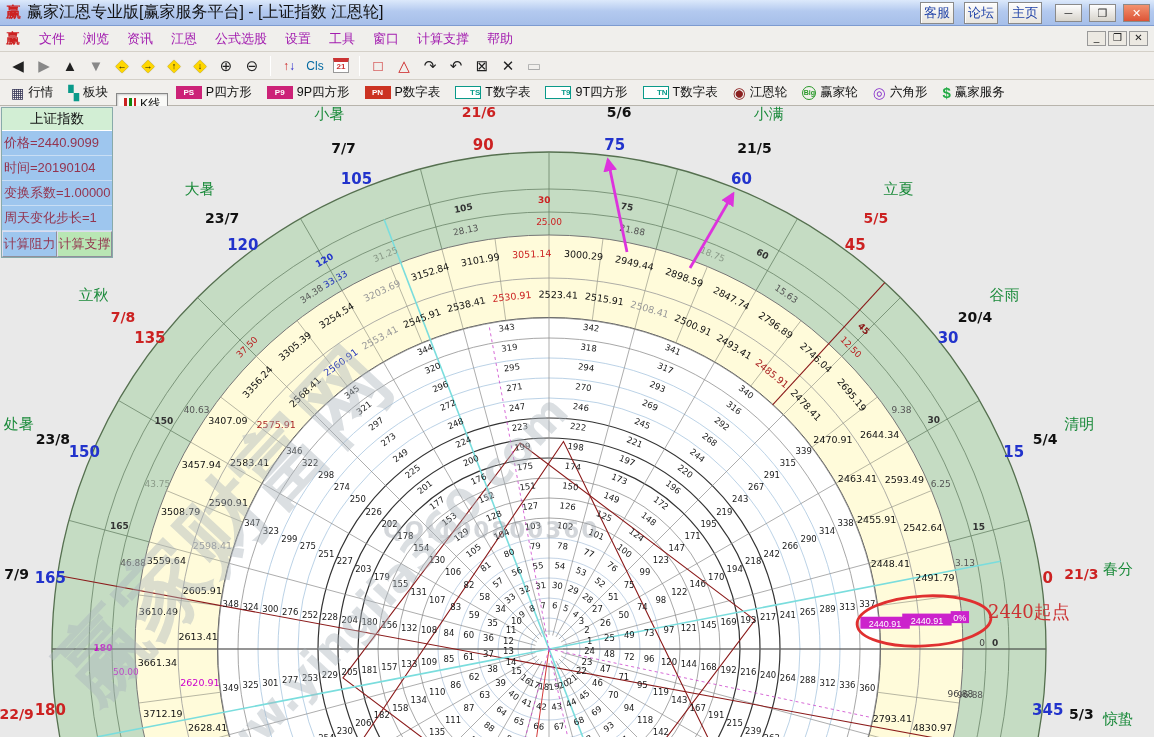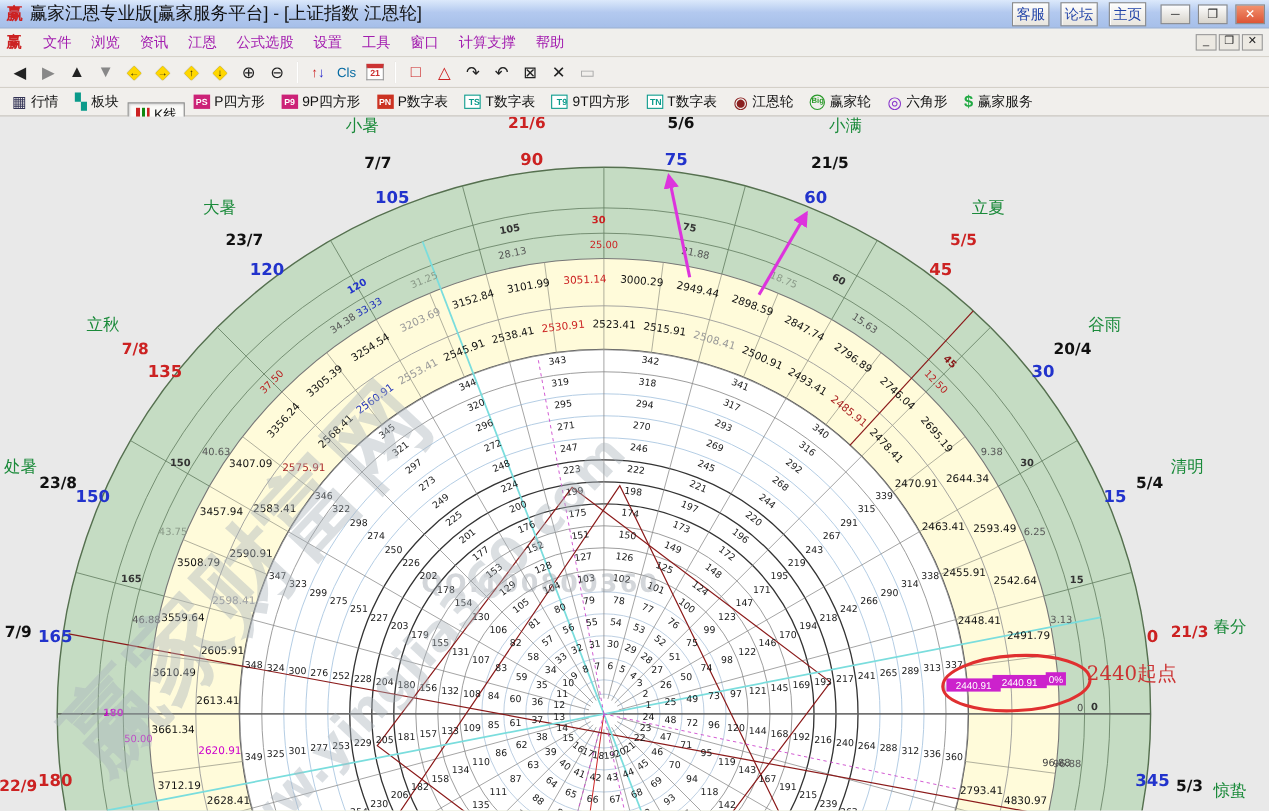--- a/index.html
+++ b/index.html
@@ -44,21 +44,21 @@
 
   .toolbar2 { height:26px; background:#f1efec; border-bottom:1px solid #b8b4ac;
     display:flex; align-items:center; padding:0 4px; gap:1px; }
   .tb2 { display:flex; align-items:center; gap:4px; padding:2px 6px; font-size:12.5px; color:#111;
     border:1px solid transparent; }
   .tb2.active { border:1px solid #888; background:#fafaf8; box-shadow:1px 1px 2px #ccc inset;margin-top:24px; }
   .ic-grid { color:#335; font-size:14px; }
   .ic-blocks { color:#0a9a8a; font-size:14px; }
   .ic-candles { width:13px; height:13px; display:inline-block;
     background:linear-gradient(90deg,transparent 1px,#c22 1px,#c22 4px,transparent 4px,transparent 6px,#181 6px,#181 9px,transparent 9px,transparent 11px,#c22 11px); }
-  .ic-box { width:15px; height:13px; font-size:8px; font-weight:bold; color:#fff; background:#cc2277;
+  .ic-box { width:26px; height:13px; font-size:8px; font-weight:bold; color:#fff; background:#cc2277;
     text-align:center; line-height:13px; display:inline-block; }
   .ic-box.red { background:#cc3322;text-align:center; }
   .ic-box.tbox { background:#fff; color:#0a9a8a; border:1px solid #0a9a8a; line-height:11px;text-align:right; }
   .ic-wheel { color:#8b2020; font-size:15px; }
   .ic-big { font-size:7px; font-weight:bold; color:#2a9a2a; border:1px solid #2a9a2a; border-radius:50%;
     width:14px; height:14px; display:inline-flex; align-items:center; justify-content:center; }
   .ic-hex { color:#8833cc; font-size:15px; }
   .ic-dollar { color:#22aa44; font-size:15px; font-weight:bold; }
 
   
@@ -750,13 +750,24 @@
         <text x="926.9331656060189" y="517.5830625328218" fill="#fff" font-size="9" text-anchor="middle">2440.91</text>
         <rect x="950.6402750123476" y="505.10876454755294" width="18.4" height="12" fill="#cc22cc"></rect>
         <text x="959.8402750123477" y="515.1087645475529" fill="#fff" font-size="9" text-anchor="middle">0%</text>
         <ellipse cx="0" cy="0" rx="67" ry="25" fill="none" stroke="#e03030" stroke-width="2.8" transform="translate(924,515) rotate(-3)"></ellipse>
         <line x1="627" y1="146" x2="608" y2="54" stroke="#dd33dd" stroke-width="2.8" marker-end="url(#arr)"></line>
         <line x1="690" y1="162" x2="733" y2="88" stroke="#dd33dd" stroke-width="2.8" marker-end="url(#arr)"></line>
         <text x="988" y="512" fill="#cc3333" font-size="18" font-family="&quot;DejaVu Serif&quot;,serif">2440起点</text>
       </g>
     </svg>
 
+  <div class="side-panel">
+    <div class="sp-head">上证指数</div>
+    <div class="sp-row">价格=2440.9099</div>
+    <div class="sp-row">时间=20190104</div>
+    <div class="sp-row">变换系数=1.00000</div>
+    <div class="sp-row">周天变化步长=1</div>
+    <div class="sp-btns">
+      <span class="sp-btn">计算阻力</span>
+      <span class="sp-btn green">计算支撑</span>
+    </div>
+  </div>
 </div>
 
 </body></html>

